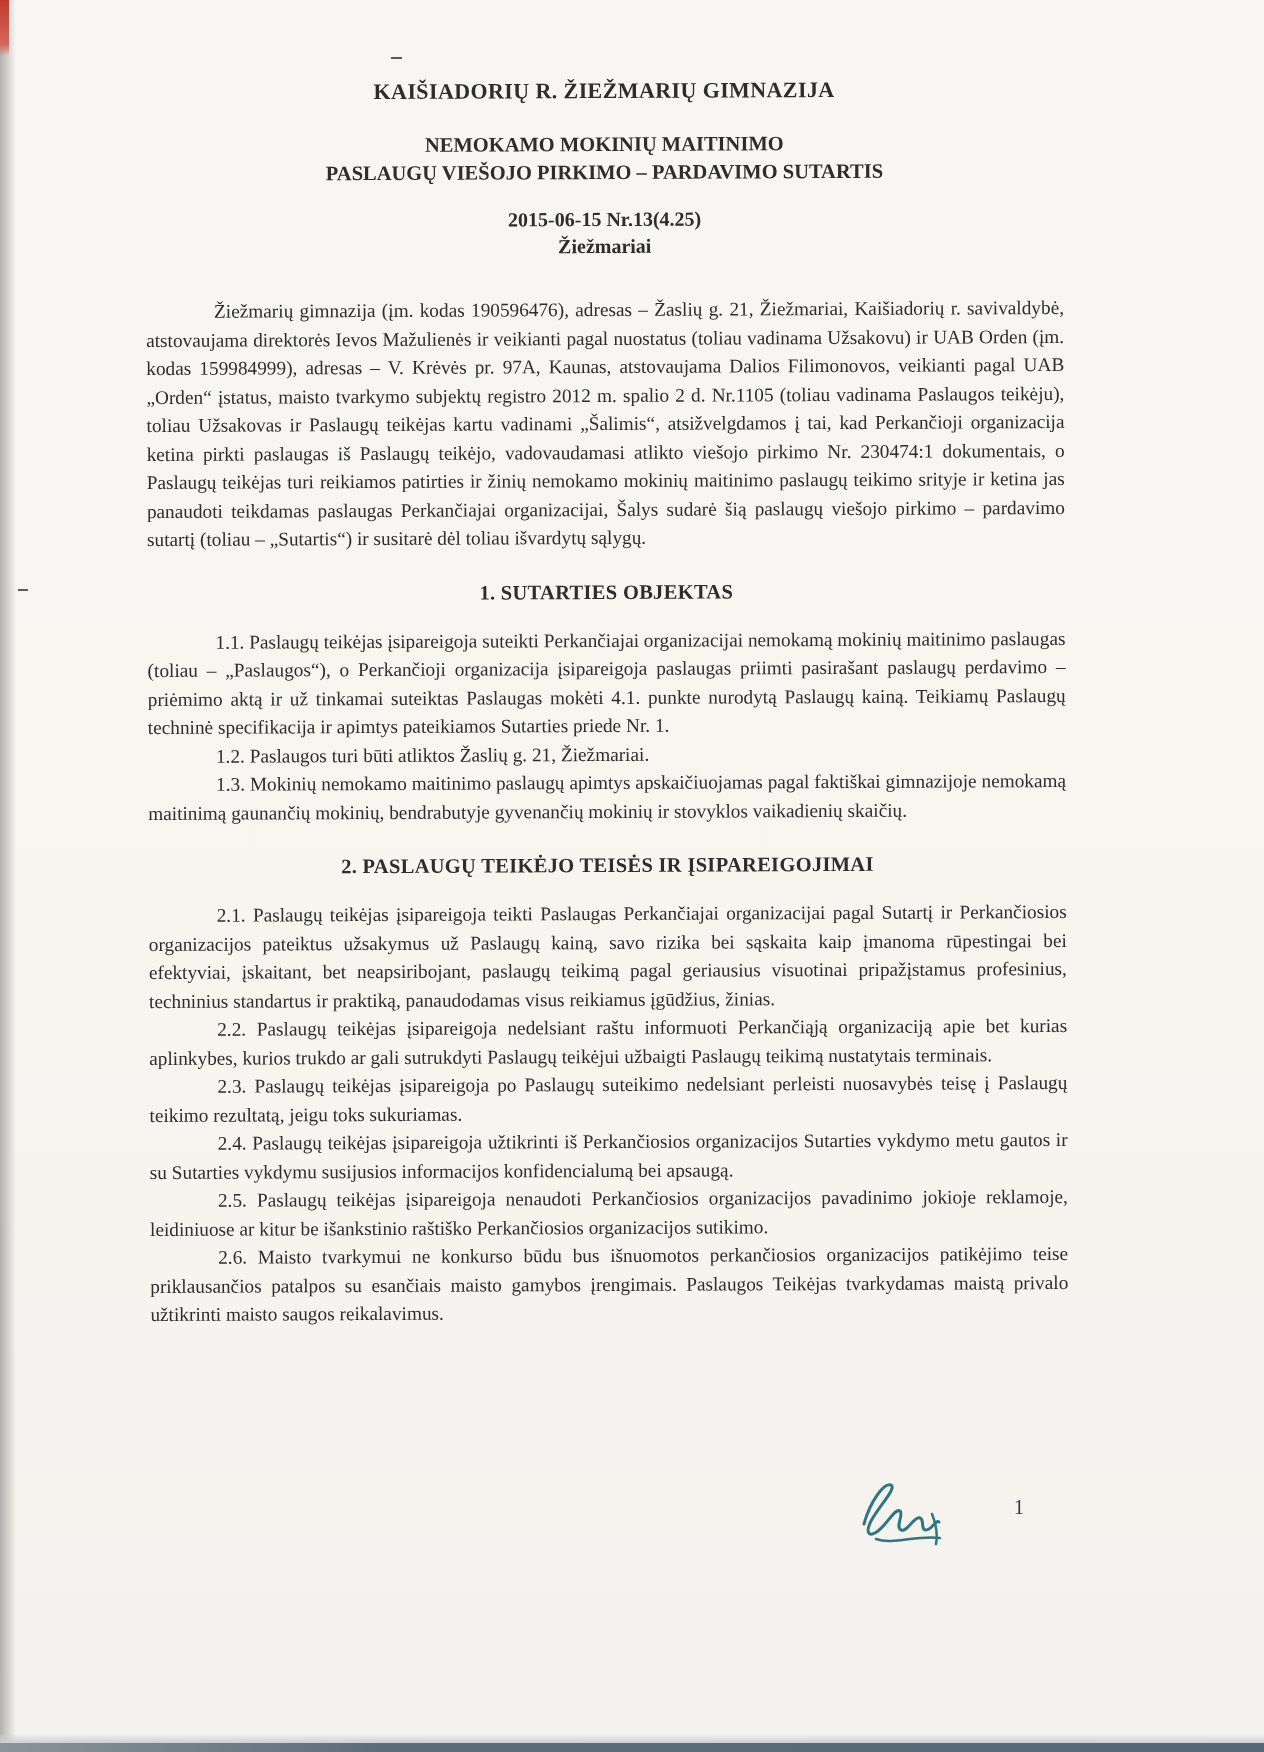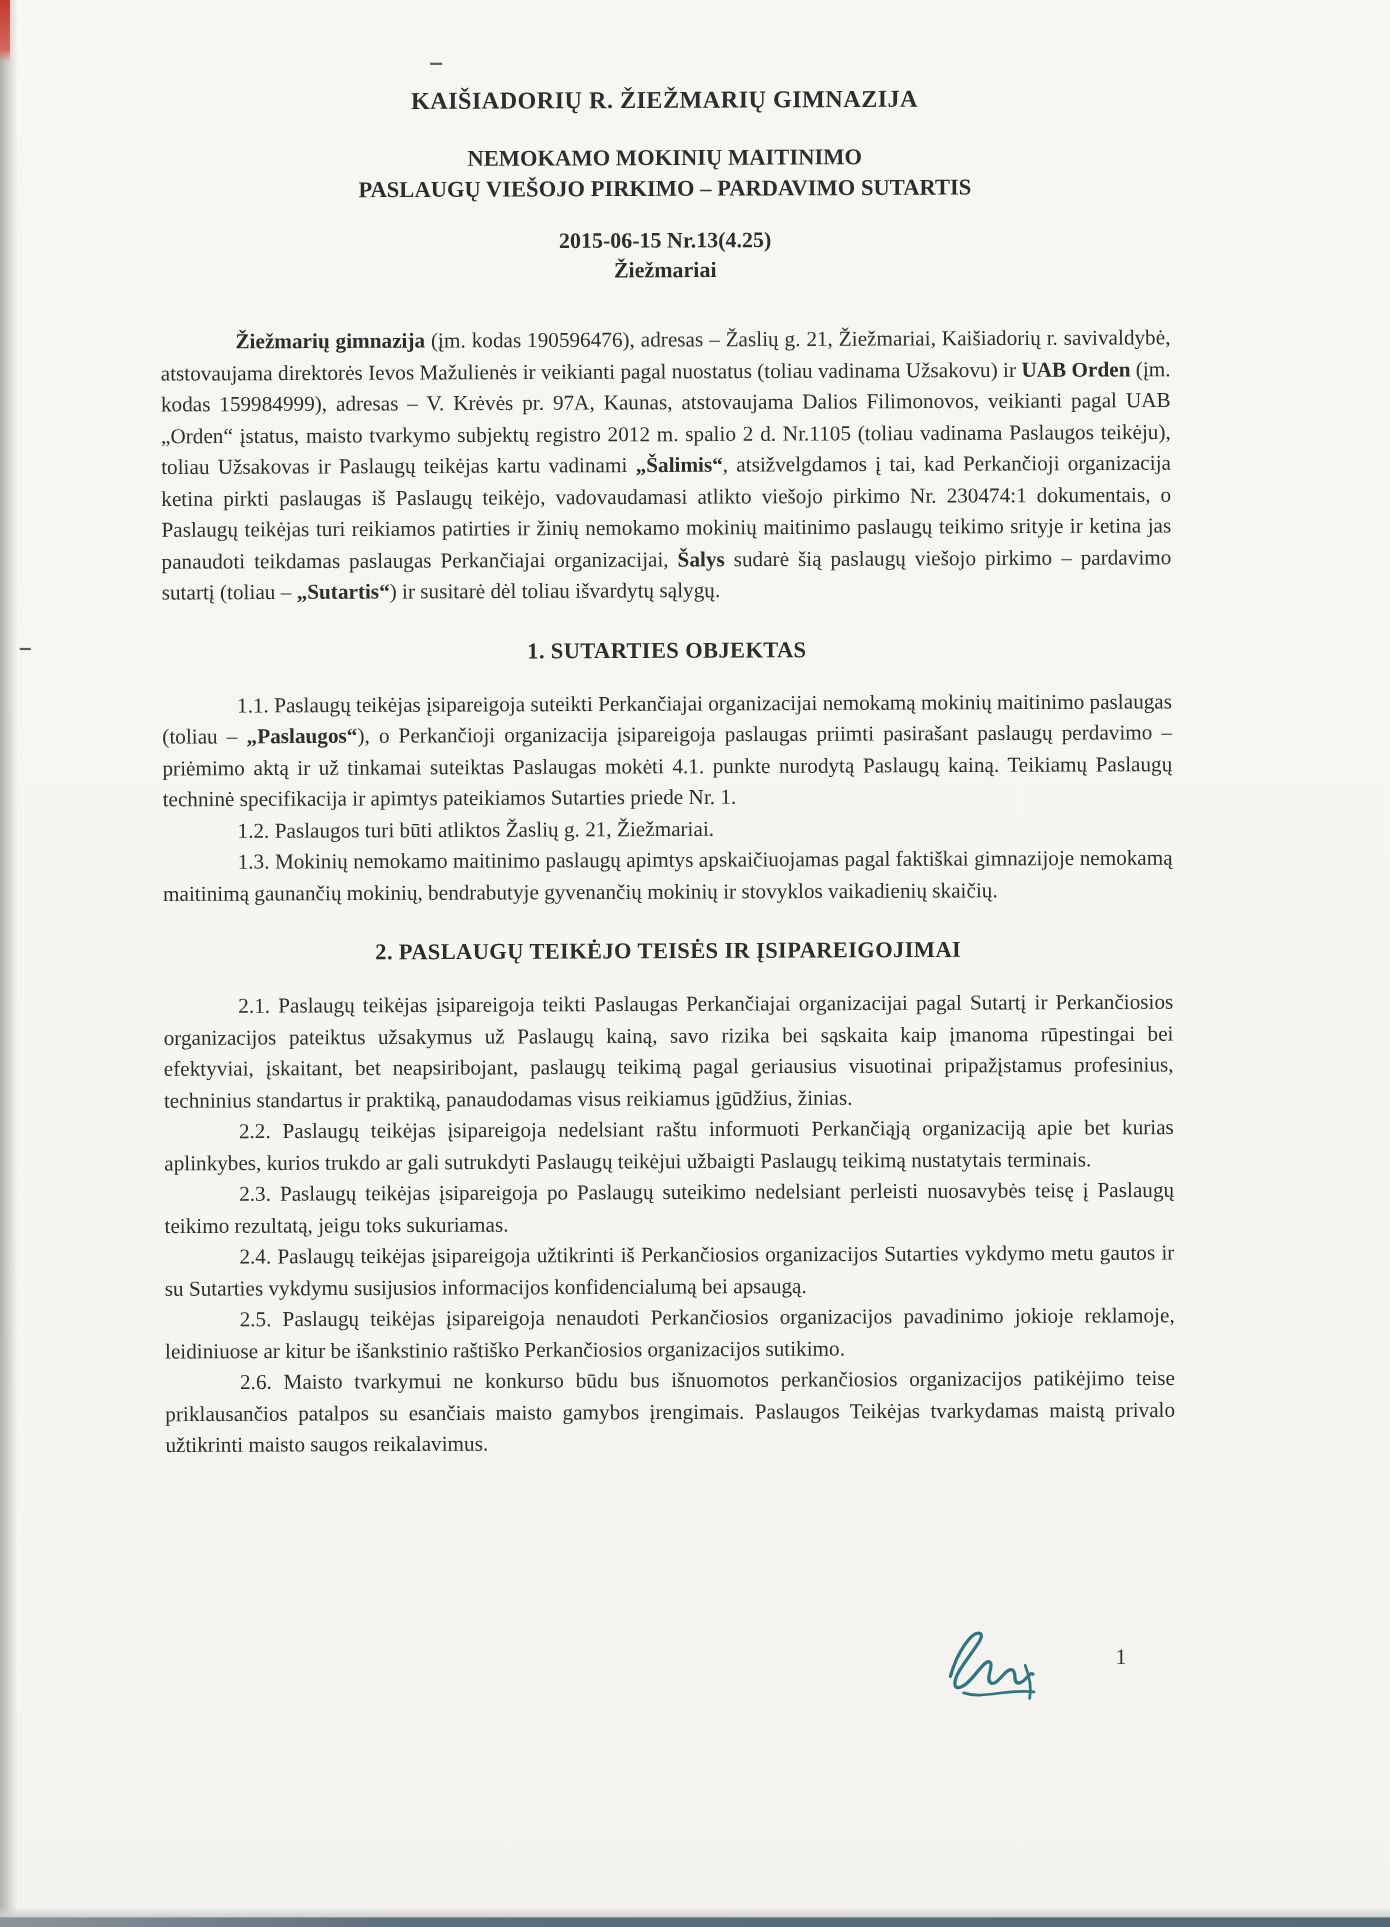--- a/index.html
+++ b/index.html
@@ -89,21 +89,21 @@
     margin: 0 0 36px 0;
   }
   p.para {
     margin: 0;
     font-size: 19.3px;
     line-height: 28.5px;
     text-align: justify;
     text-indent: 68px;
   }
   p.para + p.para { margin-top: 0; }
-  .b { font-weight: bold; }
+  .b { font-weight: normal; }
   h2.sec {
     text-align: center;
     font-weight: bold;
     font-size: 20.5px;
     margin: 26px 0 22px 0;
     line-height: 26px;
     letter-spacing: 0.3px;
   }
   .signature {
     position: absolute;

